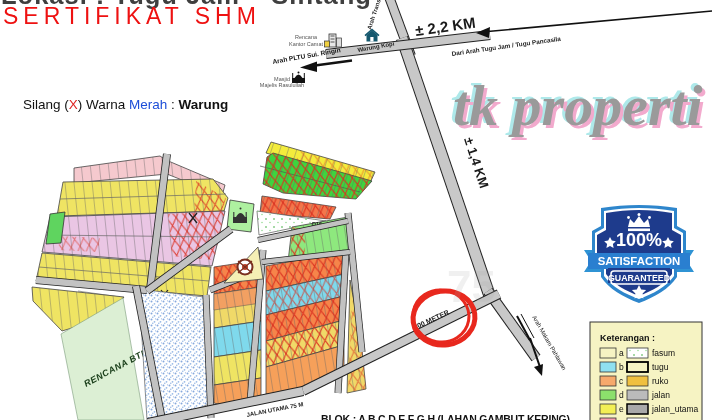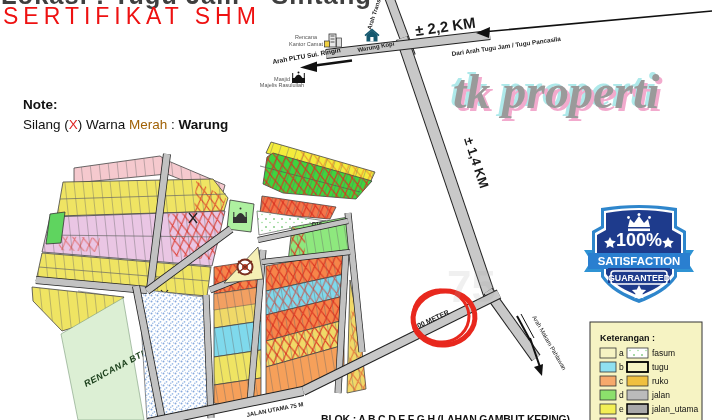--- a/index.html
+++ b/index.html
@@ -349,20 +349,19 @@
 <rect x="627" y="418" width="21" height="10" fill="#fff" stroke="#333" stroke-width="0.8"></rect>
 </g>
 </g>
 </svg>
 
 <div class="abs" style="left:1px;top:-19px;font-size:25.5px;font-weight:bold;color:#3f3f3f;letter-spacing:1px;white-space:nowrap;">Lokasi : Tugu Jam – Sintang</div>
 
 <div class="abs" style="left:3px;top:3px;font-size:23px;font-weight:normal;color:#ee1111;letter-spacing:5px;">SERTIFIKAT SHM</div>
 
 <div class="abs" style="left:23px;top:95px;font-size:13.5px;color:#111;line-height:20px;">
-<div style="font-weight:bold;">Note:</div>
-<div>Silang (<span style="color:#d22">X</span>) Warna <span style="color:#a16207">Merah</span> : <b>Warung</b></div>
+<div>Silang (<span style="color:#d22">X</span>) Warna <span style="color:#1d4ed8">Merah</span> : <b>Warung</b></div>
 </div>
 
-<div class="abs" style="left:453px;top:64px;font-family:'Liberation Serif',serif;font-style:italic;font-weight:bold;font-size:48px;color:#9a9a9a;text-shadow:3px 3px 0 #f2aacd,-3px -2px 0 #aee9ea;white-space:nowrap;">tk properti</div>
+<div class="abs" style="left:453px;top:72px;font-family:'Liberation Serif',serif;font-style:italic;font-weight:bold;font-size:58px;color:#9a9a9a;text-shadow:3px 3px 0 #f2aacd,-3px -2px 0 #aee9ea;white-space:nowrap;">tk properti</div>
 
 <div class="abs" style="left:321px;top:413px;font-size:10.5px;font-weight:bold;color:#111;white-space:nowrap;letter-spacing:-0.2px;">BLOK : A B C D E F G H (LAHAN GAMBUT KERING)</div>
 </div>
 
 </body></html>

